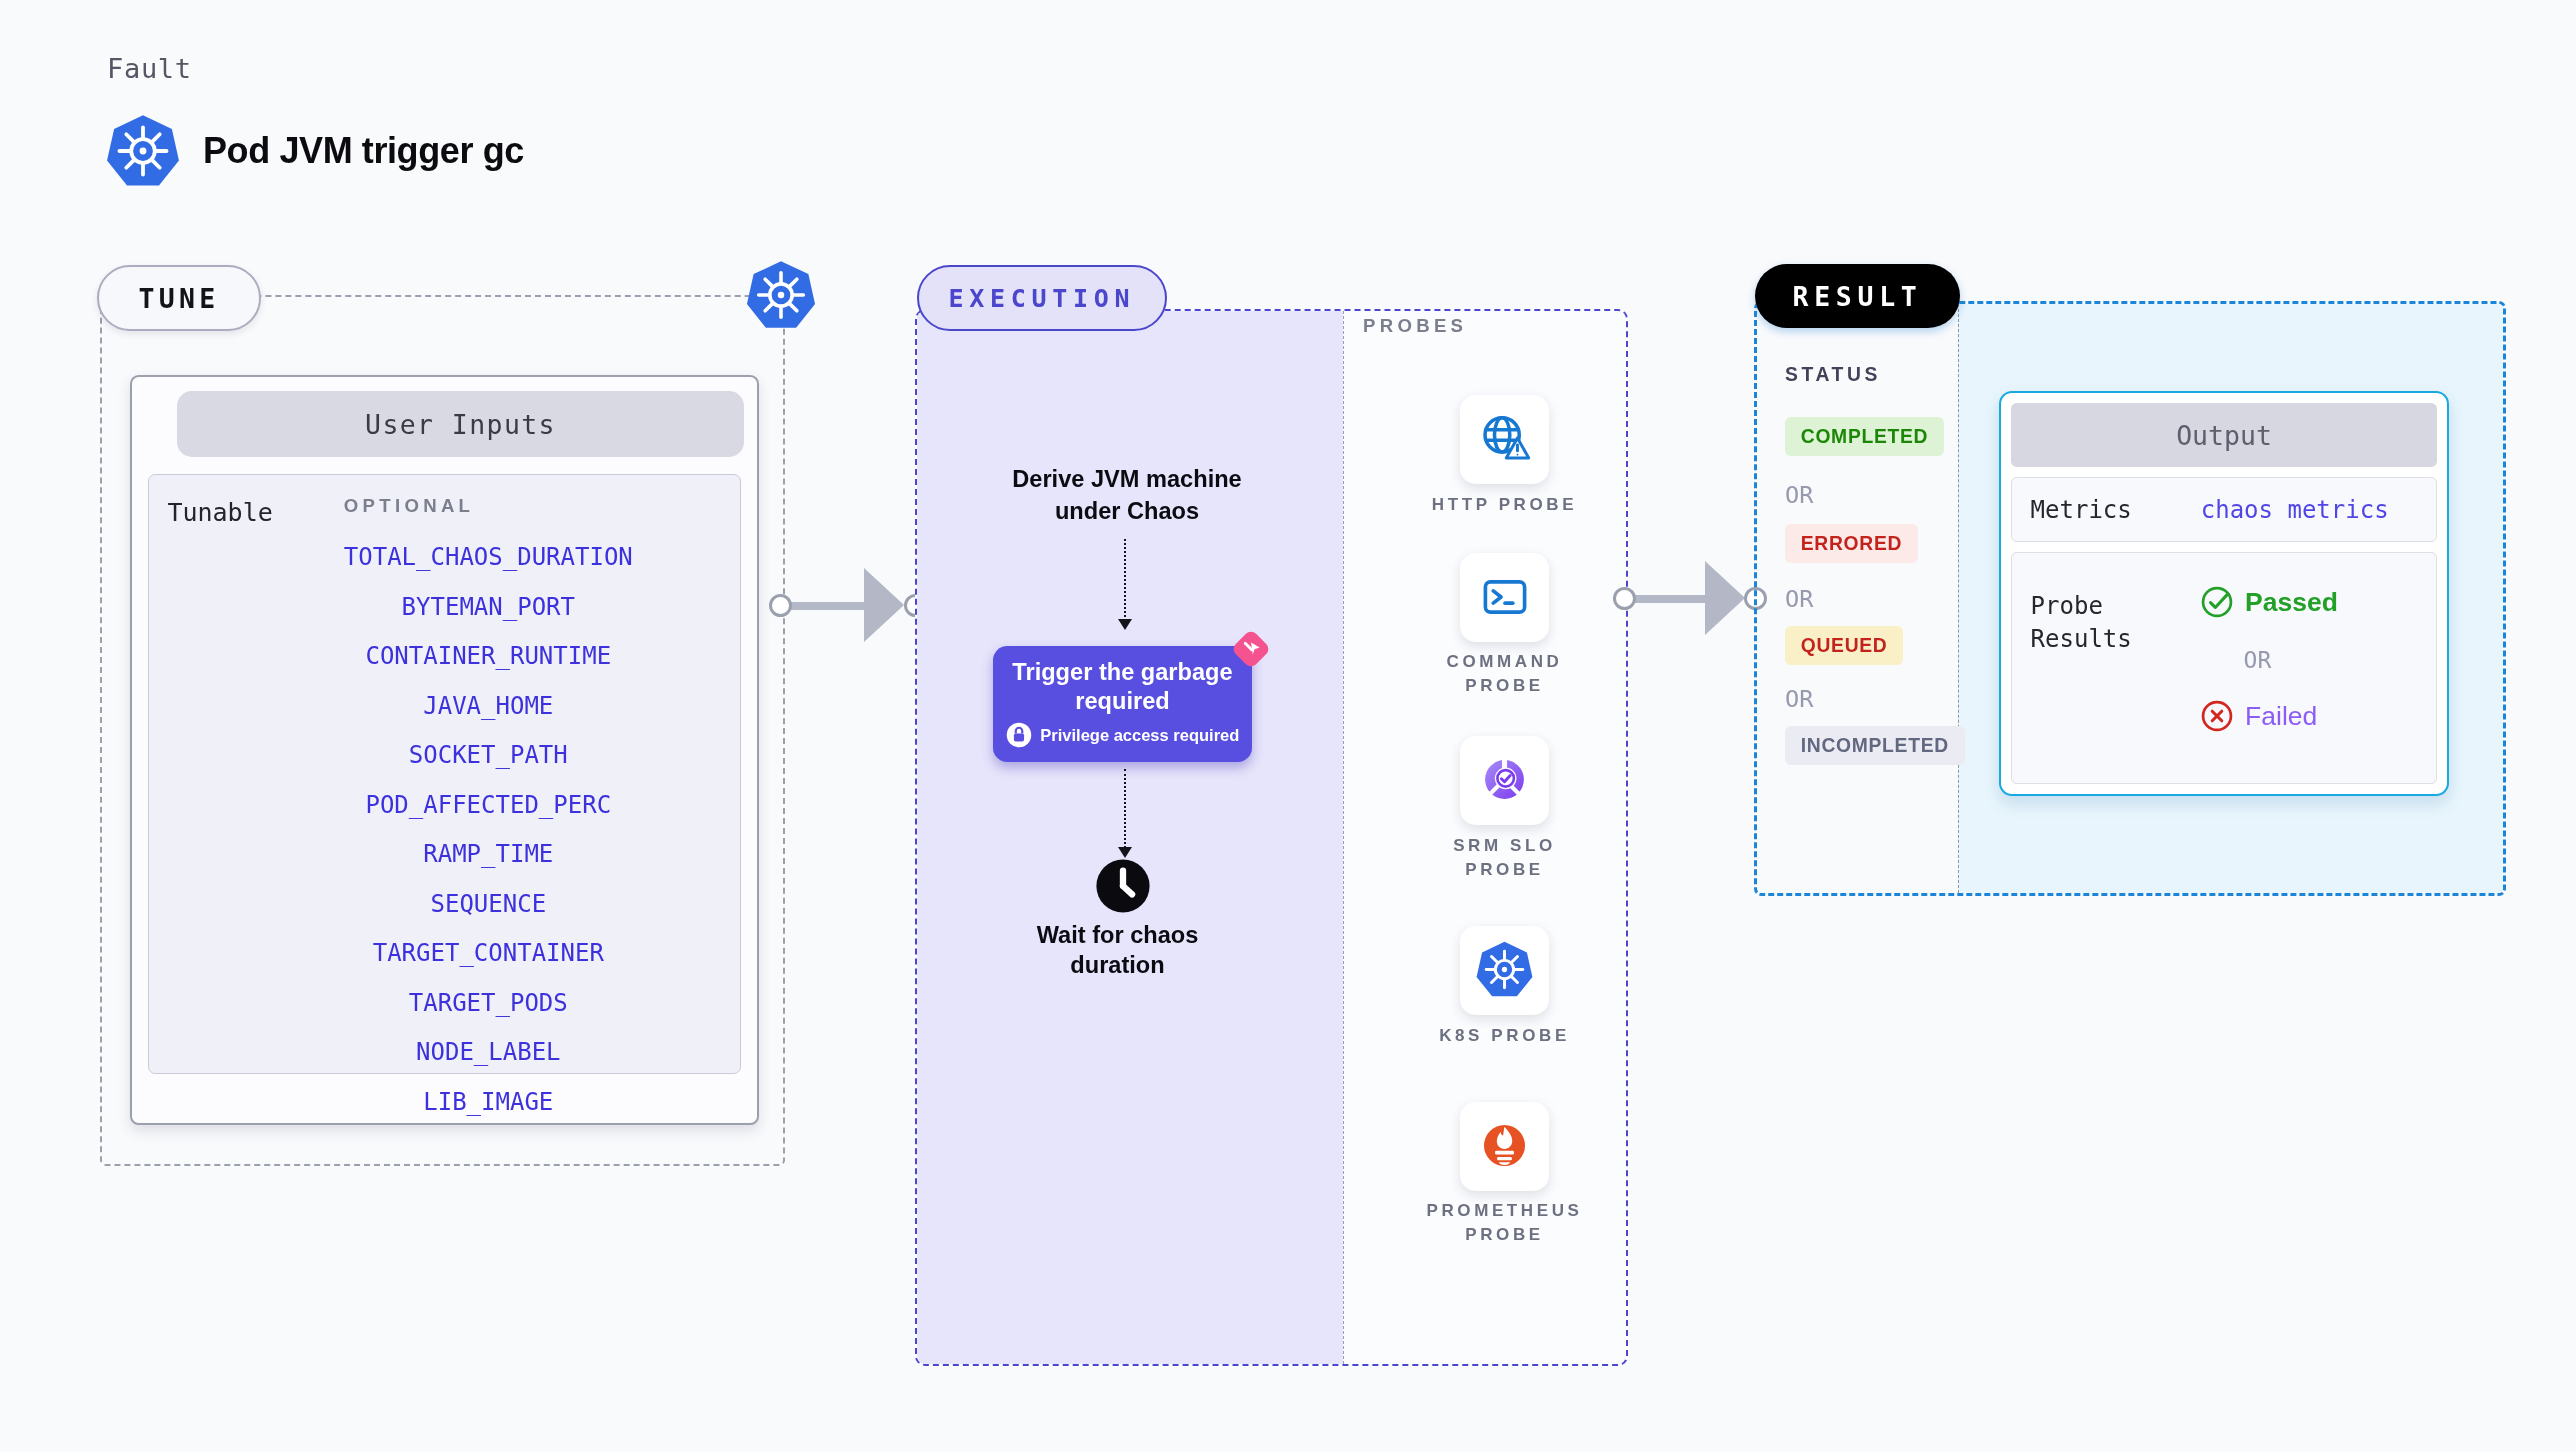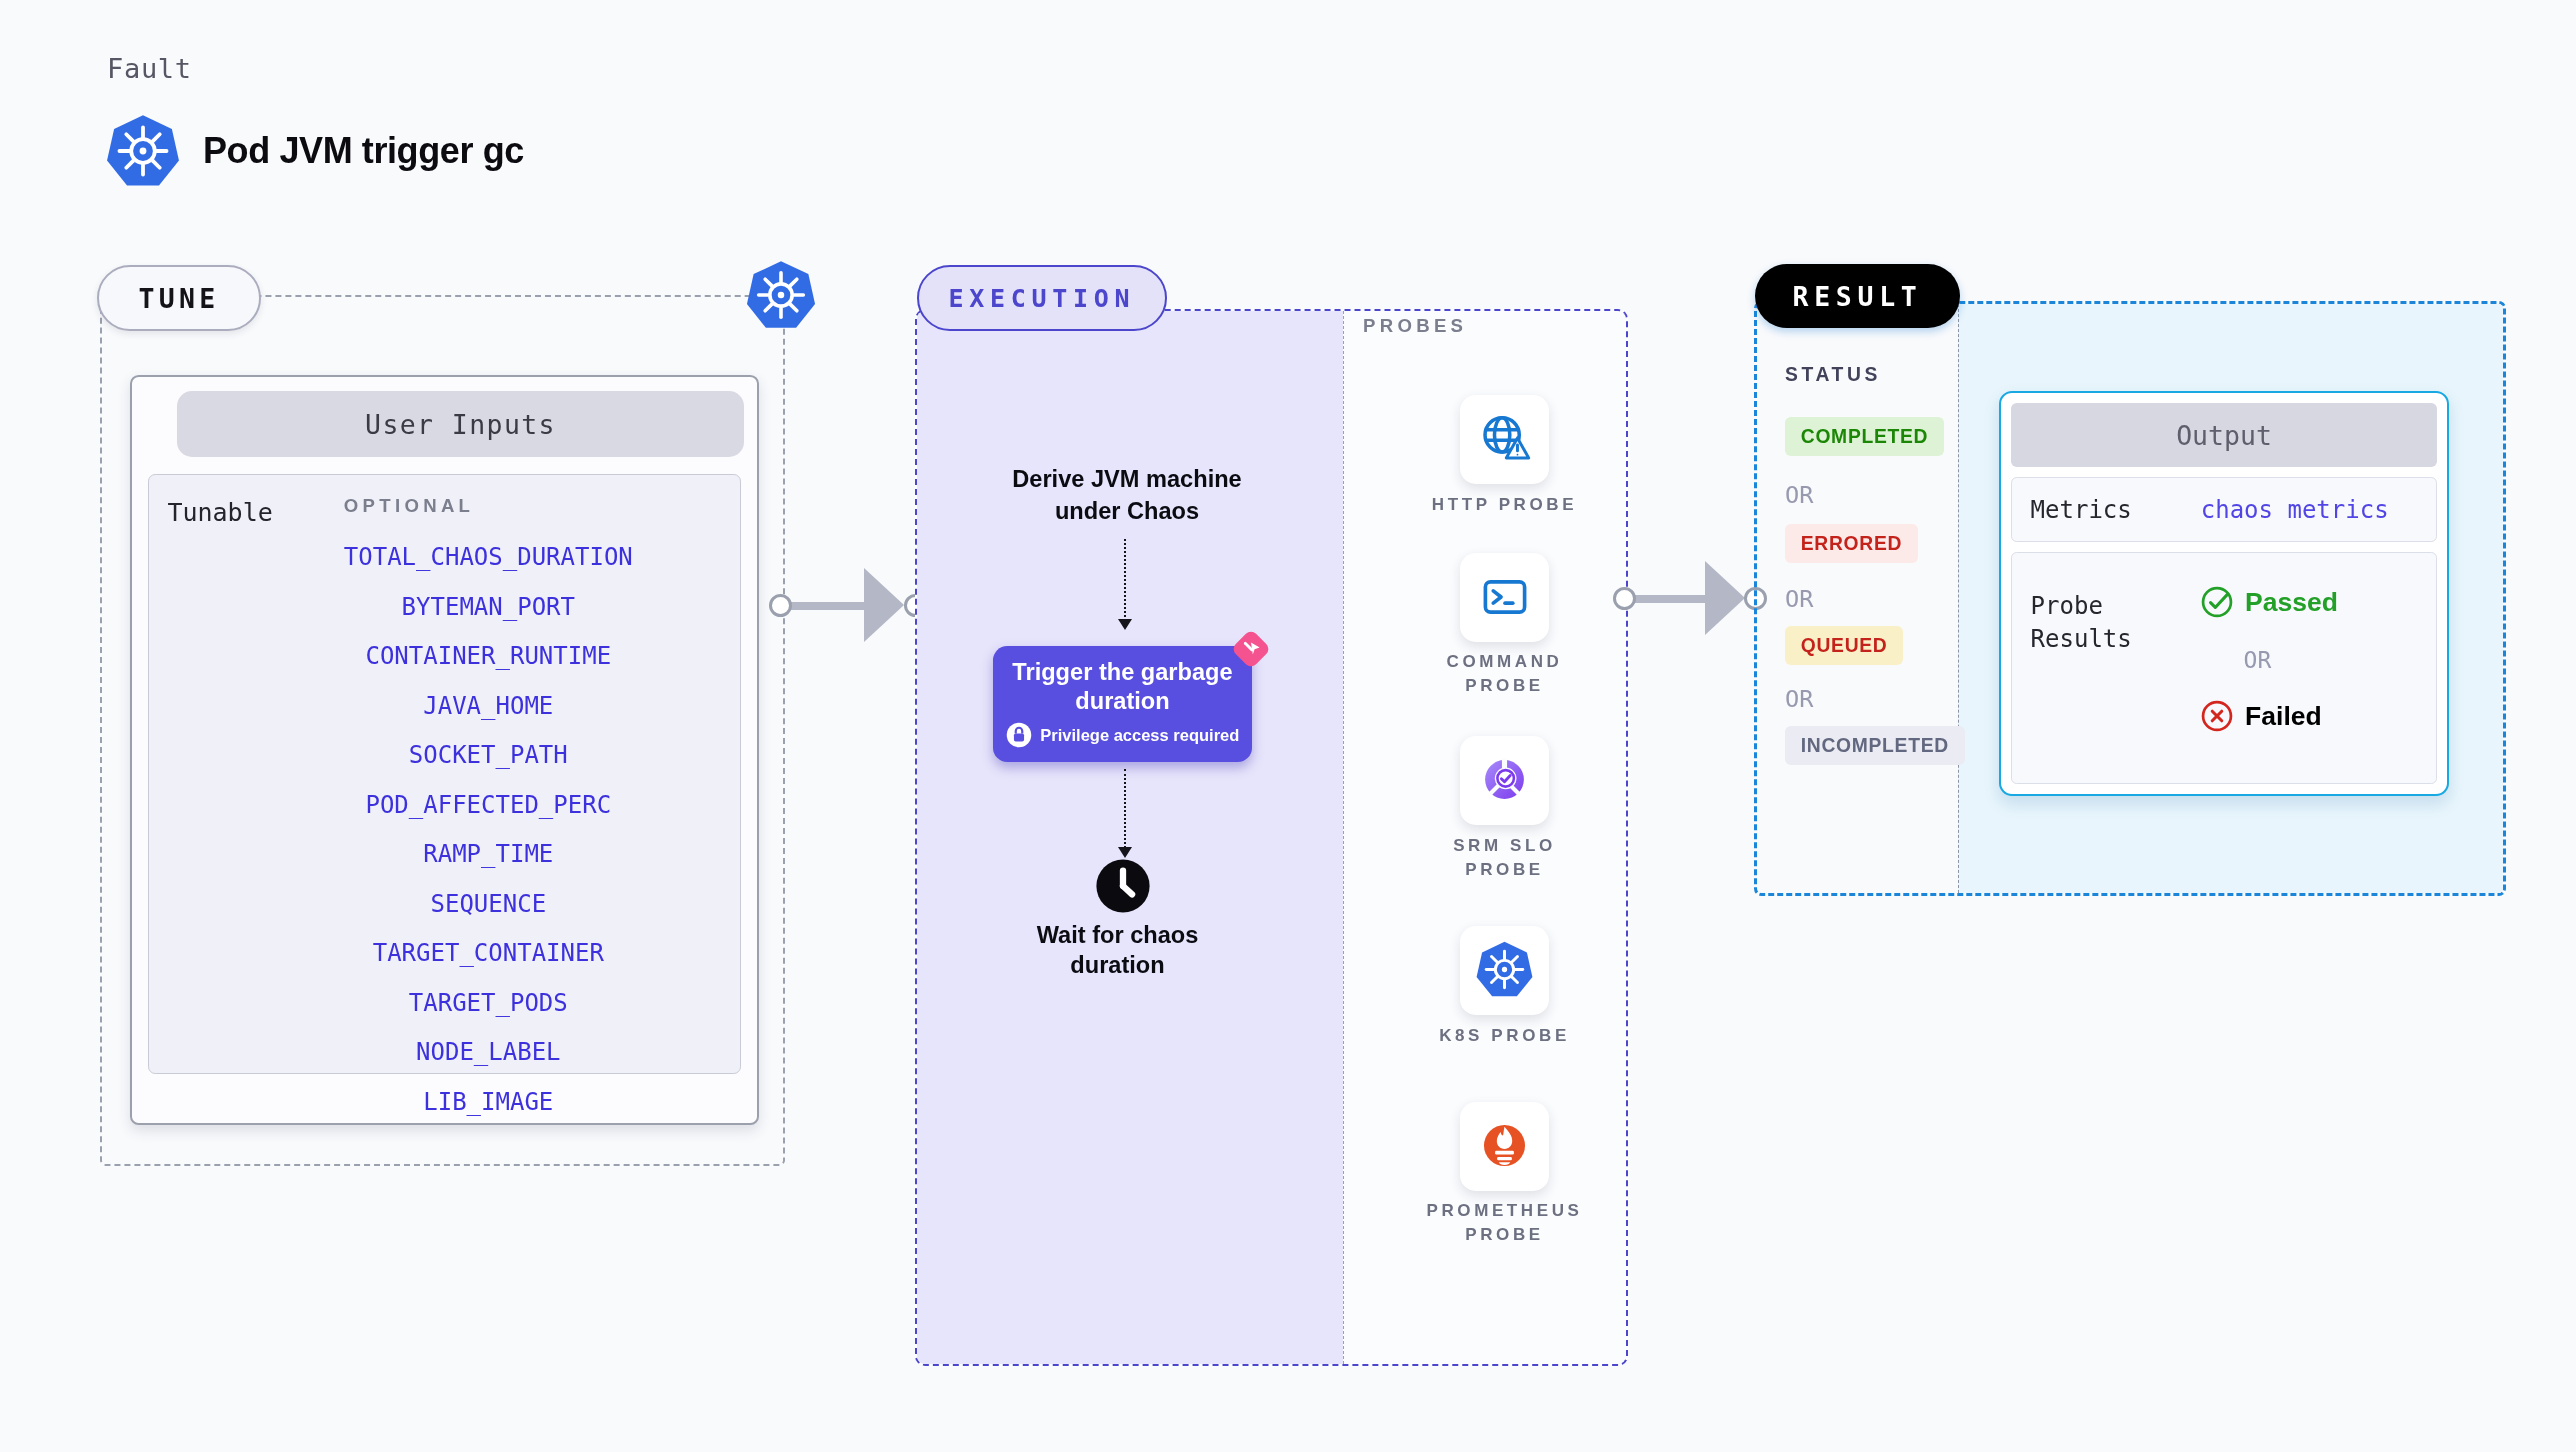--- a/index.html
+++ b/index.html
@@ -95,21 +95,21 @@
   .output-header{height:64px;background:#d7d7e1;border-radius:5.7px;font-size:26.5px;color:#5e5e6c;flex:none;}
   .output-row{background:#f8f9fc;border:1.4px solid #dcdee8;border-radius:5.7px;}
   .metrics-row{height:63px;flex:none;display:flex;align-items:center;}
   .metrics-label{font-size:24px;color:#26262e;margin-left:18.6px;}
   .metrics-value{font-size:24px;color:#5146e5;margin-left:69px;}
   .proberes-row{flex:1;display:flex;}
   .proberes-label{font-size:24px;color:#26262e;margin:37px 0 0 18.6px;width:143px;line-height:33px;}
   .proberes-col{margin:31.5px 0 0 26px;}
   .pr-line{display:flex;align-items:center;gap:11.5px;}
   .pr-passed{font-size:26.5px;font-weight:800;color:#23a028;}
-  .pr-failed{font-size:26.5px;font-weight:700;color:#000000;}
+  .pr-failed{font-size:26.5px;font-weight:400;color:#8b5cf6;}
   .pr-or{font-size:23px;color:#9799af;font-family:"DejaVu Sans Mono",monospace;margin:26px 0 26px 44px;}
 </style>
 </head>
 <body>
 
 <div id="canvas">
 
   <div class="abs mono fault-eyebrow">Fault</div>
   <div class="abs title-icon">
     <svg width="76" height="76" viewBox="0 0 100 100">
@@ -182,21 +182,21 @@
     <div class="exec-sep"></div>
   </div>
   <div class="abs pill exec-pill">EXECUTION</div>
 
   <div class="abs sans derive-text preline">Derive JVM machine
 under Chaos</div>
   <div class="abs dotted-conn" style="left:1124px;top:539px;height:82px;"></div>
   <div class="abs dotted-head" style="left:1118px;top:619px;"></div>
 
   <div class="abs trigger-card">
-    <div class="trigger-title">Trigger the garbage duration</div>
+    <div class="trigger-title">Trigger the garbage required</div>
     <div class="privilege-row">
       <span>
         <svg width="26" height="26" viewBox="0 0 36 36">
           <circle cx="18" cy="18" r="17" fill="#fff"></circle>
           <rect x="11" y="16" width="14" height="11" rx="2.5" fill="#584ee0"></rect>
           <path d="M13.5 16 v-3.5 a4.5 4.5 0 0 1 9 0 v3.5" stroke="#584ee0" stroke-width="3" fill="none"></path>
         </svg>
       </span>
       <span class="privilege-note">Privilege access required</span>
     </div>

